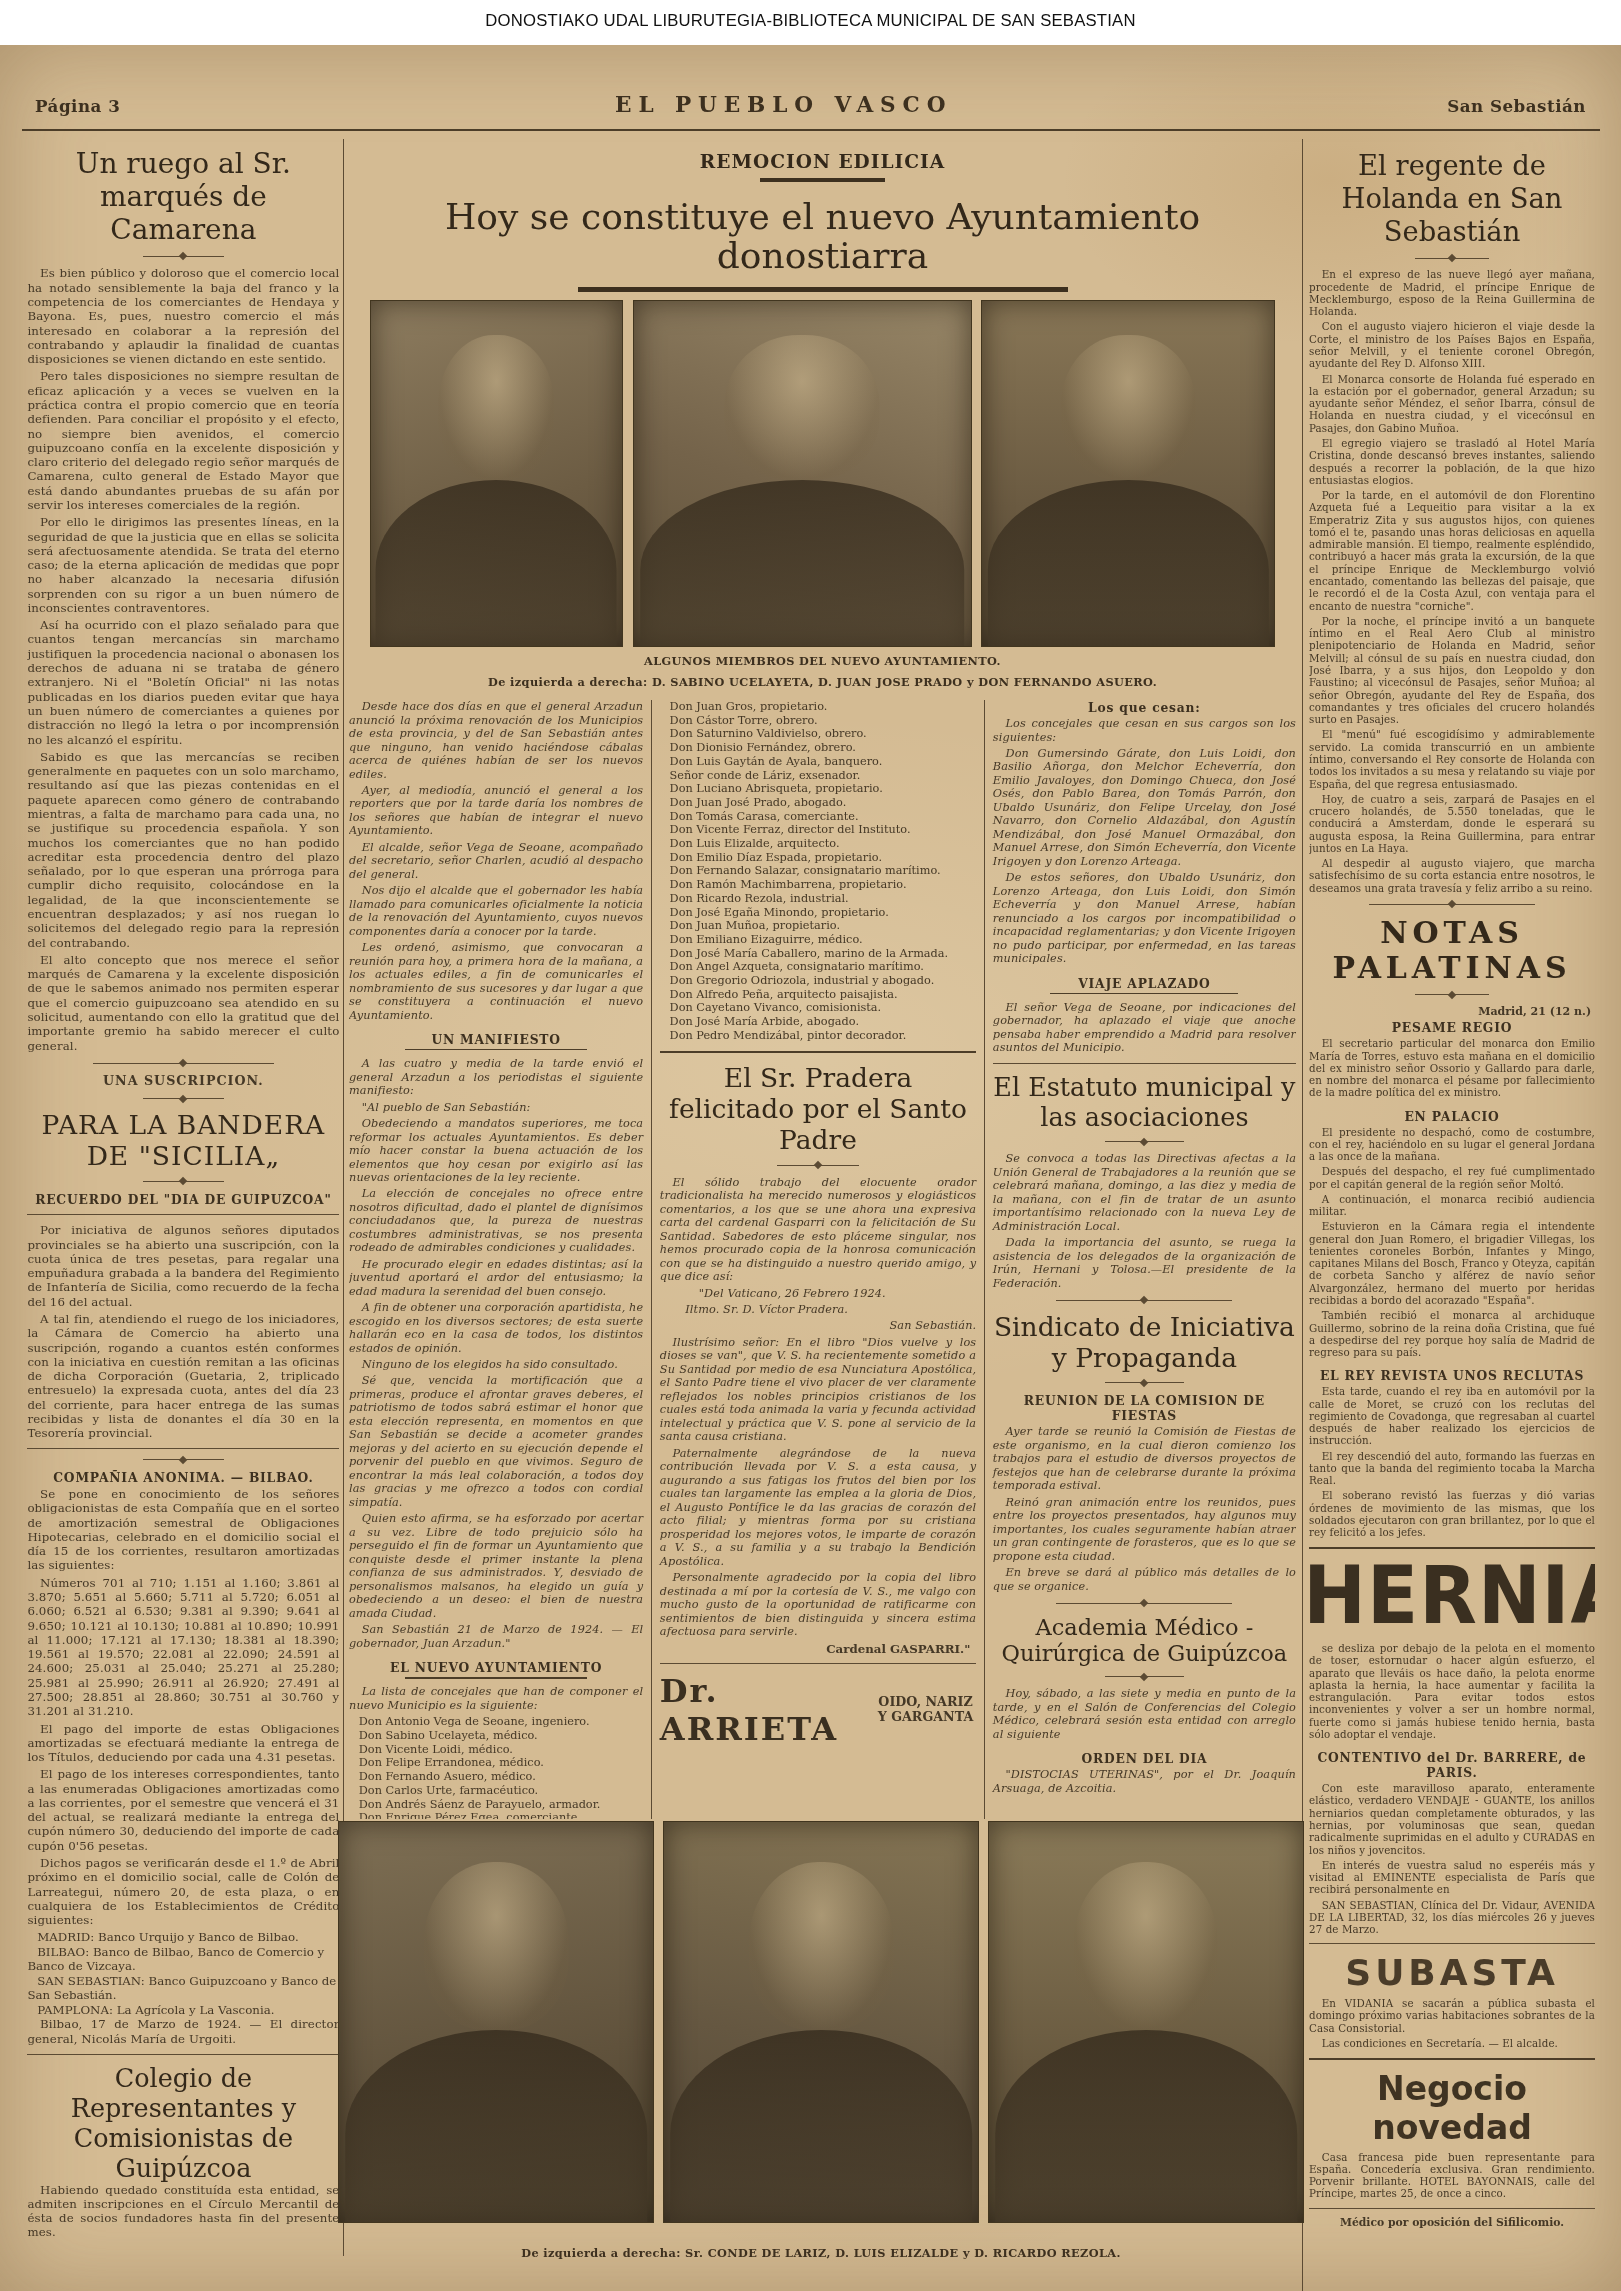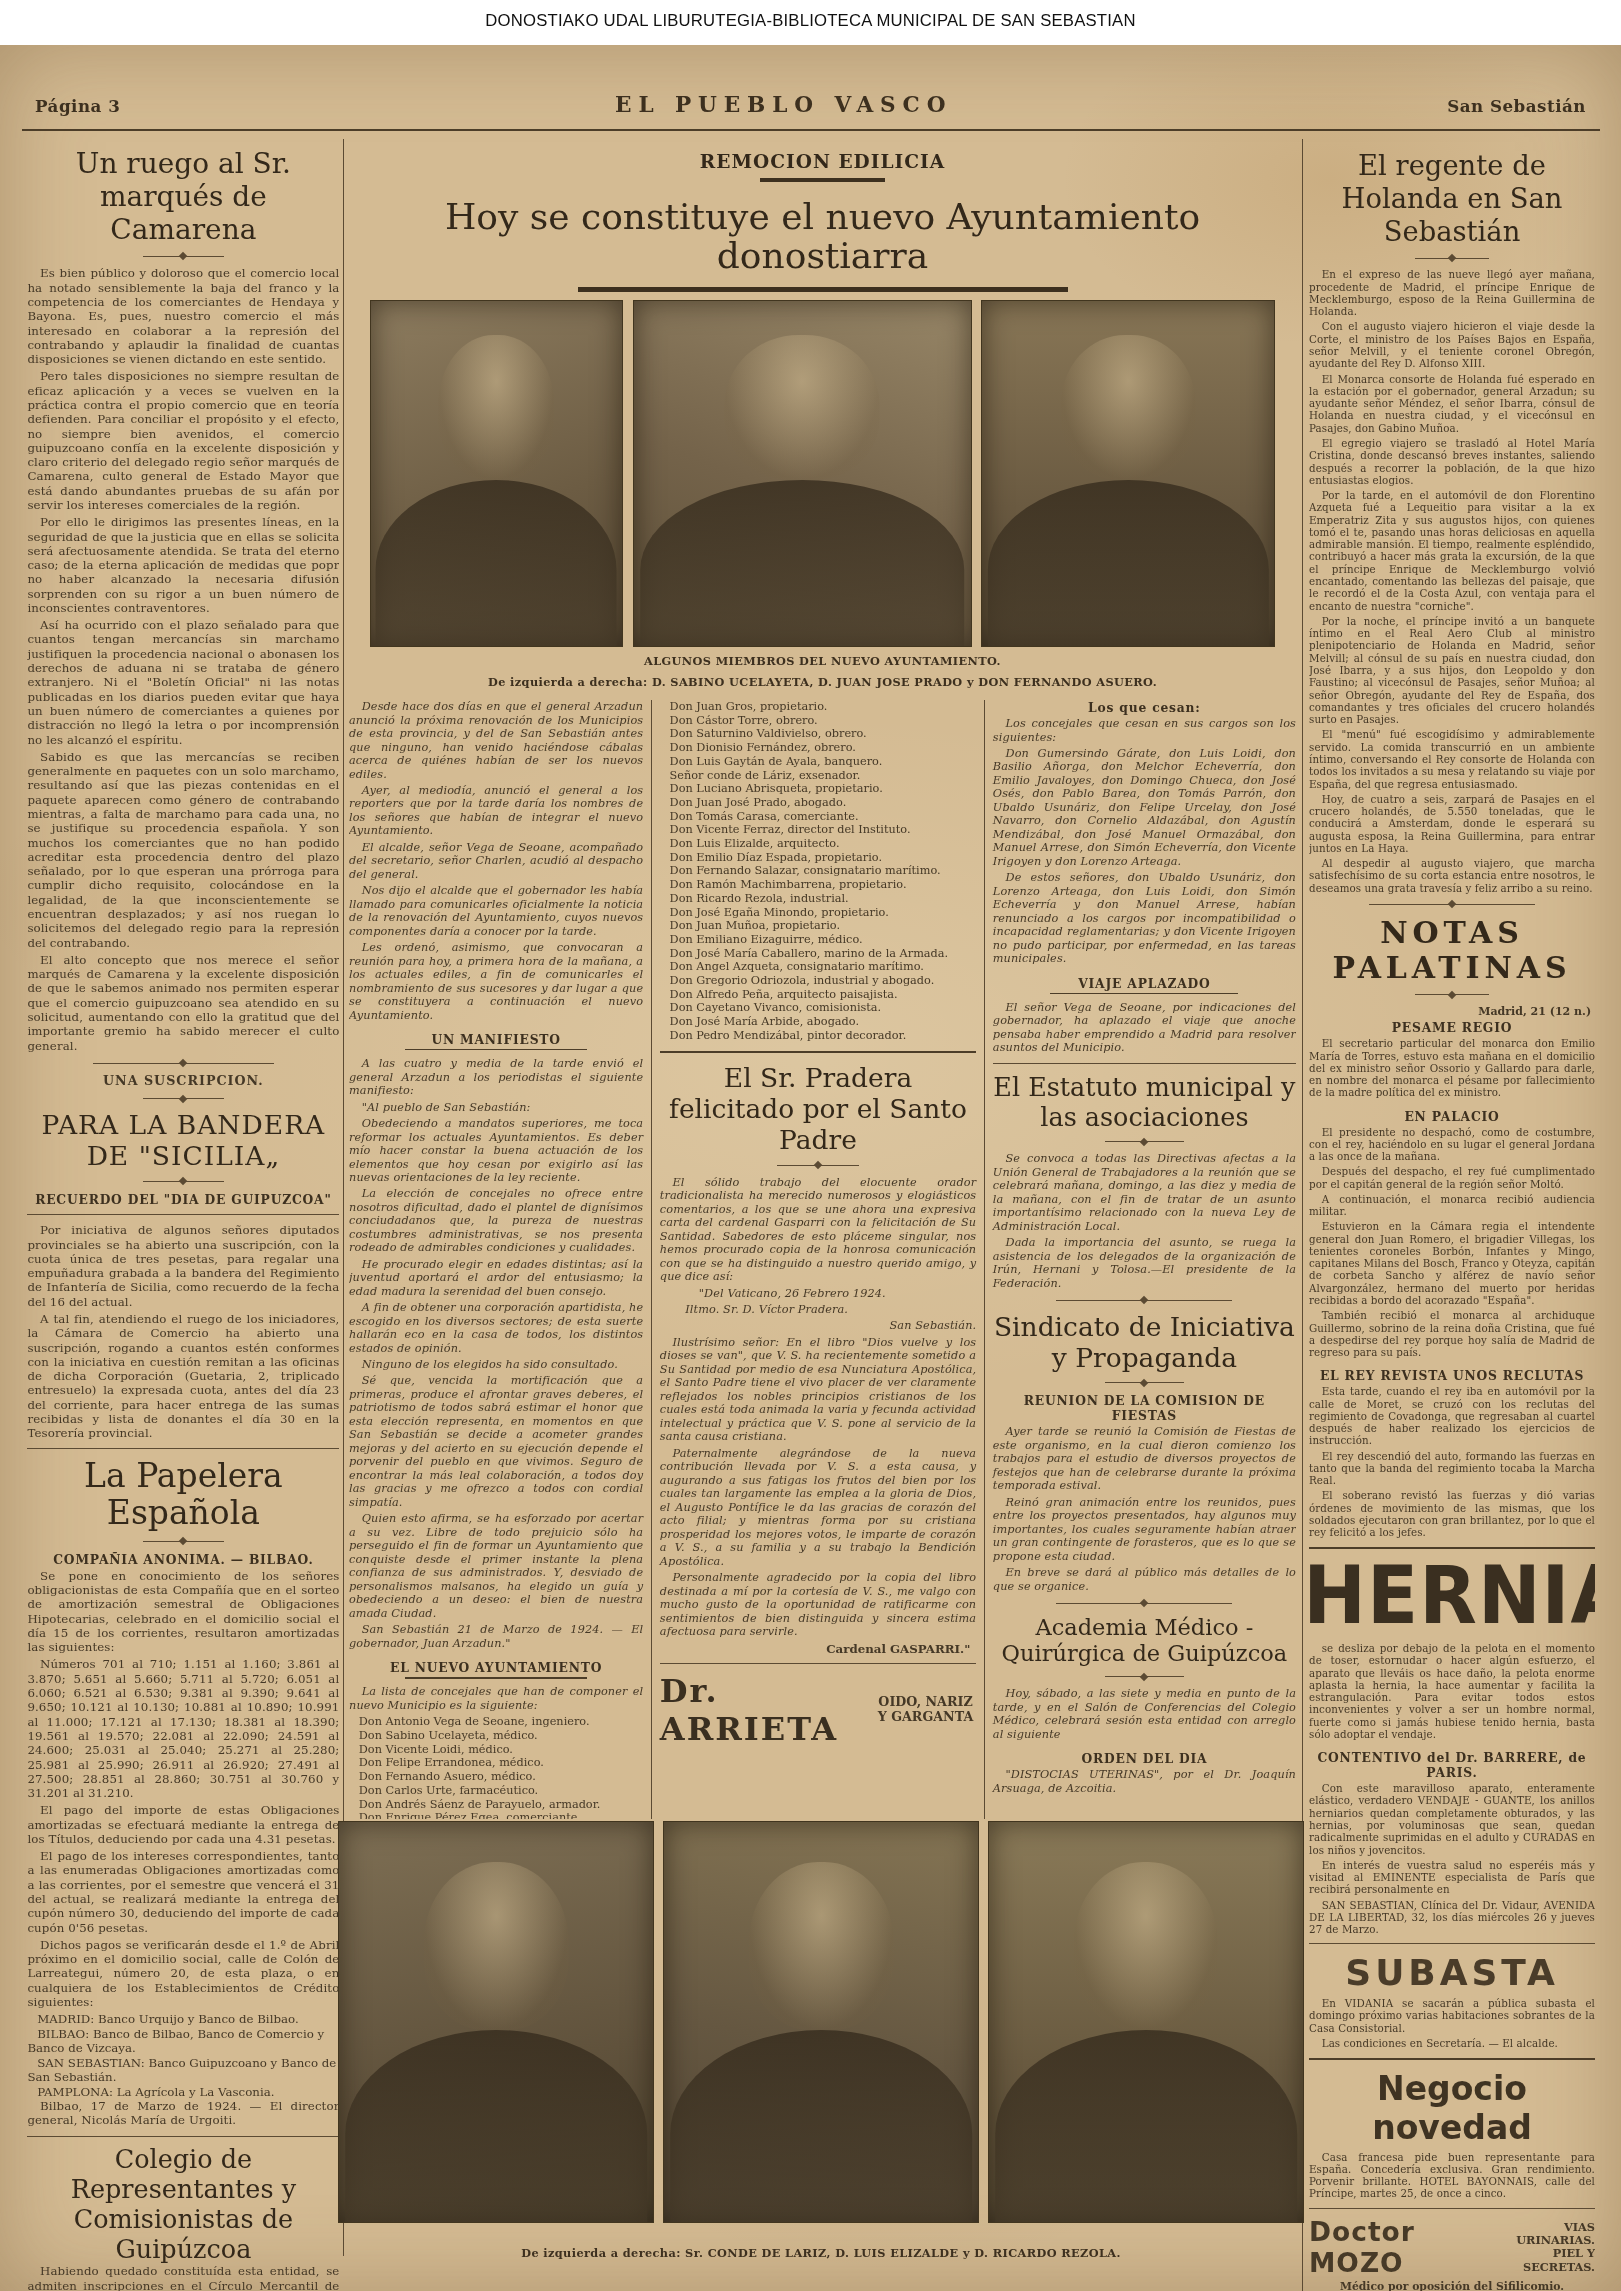--- a/index.html
+++ b/index.html
@@ -145,21 +145,20 @@
     <h2 class="h-serif t-bandera">PARA LA BANDERA DE "SICILIA„</h2>
     <div class="orn orn-small"></div>
     <div class="sub">RECUERDO DEL "DIA DE GUIPUZCOA"</div>
     <div class="hr1"></div>
     <div>
         <p class="par">Por iniciativa de algunos señores diputados provinciales se ha abierto una suscripción, con la cuota única de tres pesetas, para regalar una empuñadura grabada a la bandera del Regimiento de Infantería de Sicilia, como recuerdo de la fecha del 16 del actual.</p>
         <p class="par">A tal fin, atendiendo el ruego de los iniciadores, la Cámara de Comercio ha abierto una suscripción, rogando a cuantos estén conformes con la iniciativa en cuestión remitan a las oficinas de dicha Corporación (Guetaria, 2, triplicado entresuelo) la expresada cuota, antes del día 23 del corriente, para hacer entrega de las sumas recibidas y lista de donantes el día 30 en la Tesorería provincial.</p>
       </div>
 
     <div class="hr1"></div>
-    <h2 class="h-serif t-papelera">La Papelera Española</h2>
     <div class="orn orn-small"></div>
     <div class="sub">COMPAÑIA ANONIMA. — BILBAO.</div>
     <div>
         <p class="par">Se pone en conocimiento de los señores obligacionistas de esta Compañía que en el sorteo de amortización semestral de Obligaciones Hipotecarias, celebrado en el domicilio social el día 15 de los corrientes, resultaron amortizadas las siguientes:</p>
         <p class="par">Números 701 al 710; 1.151 al 1.160; 3.861 al 3.870; 5.651 al 5.660; 5.711 al 5.720; 6.051 al 6.060; 6.521 al 6.530; 9.381 al 9.390; 9.641 al 9.650; 10.121 al 10.130; 10.881 al 10.890; 10.991 al 11.000; 17.121 al 17.130; 18.381 al 18.390; 19.561 al 19.570; 22.081 al 22.090; 24.591 al 24.600; 25.031 al 25.040; 25.271 al 25.280; 25.981 al 25.990; 26.911 al 26.920; 27.491 al 27.500; 28.851 al 28.860; 30.751 al 30.760 y 31.201 al 31.210.</p>
         <p class="par">El pago del importe de estas Obligaciones amortizadas se efectuará mediante la entrega de los Títulos, deduciendo por cada una 4.31 pesetas.</p>
         <p class="par">El pago de los intereses correspondientes, tanto a las enumeradas Obligaciones amortizadas como a las corrientes, por el semestre que vencerá el 31 del actual, se realizará mediante la entrega del cupón número 30, deduciendo del importe de cada cupón 0'56 pesetas.</p>
         <p class="par">Dichos pagos se verificarán desde el 1.º de Abril próximo en el domicilio social, calle de Colón de Larreategui, número 20, de esta plaza, o en cualquiera de los Establecimientos de Crédito siguientes:</p>
       </div>
     <div class="bank-list">
@@ -389,25 +388,18 @@
         <p class="par">Las condiciones en Secretaría. — El alcalde.</p>
       </div>
 
     <div class="hr2"></div>
     <h2 class="t-negocio">Negocio novedad</h2>
     <div>
         <p class="par">Casa francesa pide buen representante para España. Concedería exclusiva. Gran rendimiento. Porvenir brillante. HOTEL BAYONNAIS, calle del Príncipe, martes 25, de once a cinco.</p>
       </div>
 
     <div class="hr1"></div>
-    <div class="mozo-row">
-      <span class="mozo-name">Doctor MOZO</span>
-      <span class="mozo-spec">
-        <span>VIAS URINARIAS.</span><br>
-        <span>PIEL Y SECRETAS.</span>
-      </span>
-    </div>
     <div class="mozo-line">Médico por oposición del Sifilicomio.</div>
 
   </section>
 
 </div>
 
 
 </body></html>

